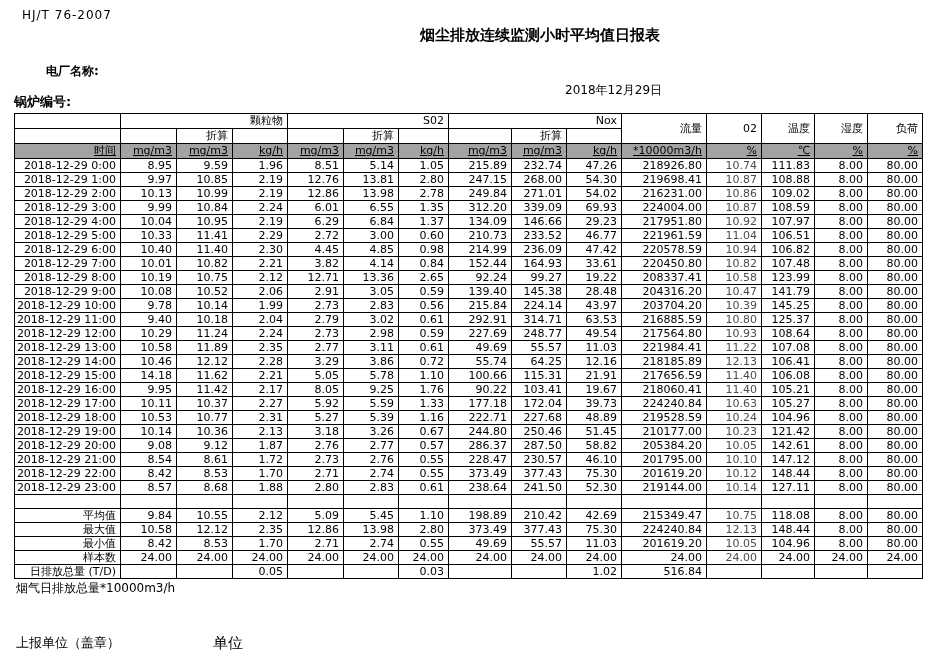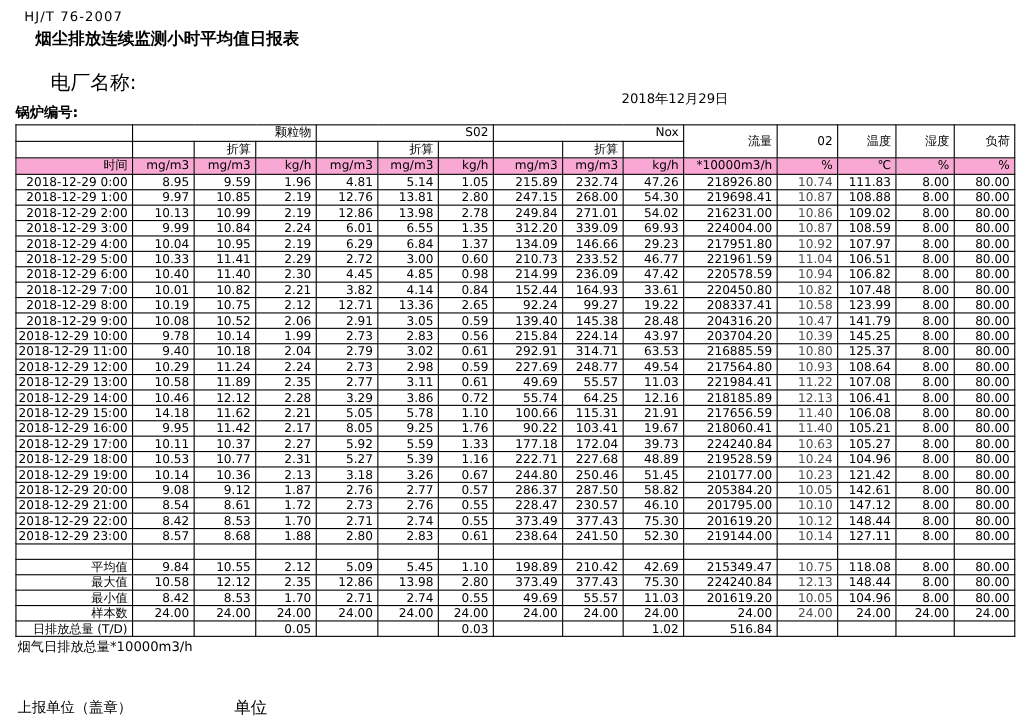--- a/index.html
+++ b/index.html
@@ -1,32 +1,32 @@
 <!DOCTYPE html>
 <html><head>
 <meta charset="utf-8">
 <style>
   html,body { margin:0; padding:0; }
   body {
     width:937px; height:661px; background:#ffffff; color:#000;
     font-family:"DejaVu Sans", sans-serif; position:relative; overflow:hidden;
   }
   .std      { position:absolute; top:8px;  left:22px; font-weight:normal; font-size:12px; letter-spacing:1px; }
-  .title    { position:absolute; top:26px; left:0; width:660px; text-align:left; font-weight:bold; font-size:15px;margin-left:32px; }
-  .plant    { position:absolute; top:63px; left:14px; font-weight:normal; font-size:18px;padding-left:32px; }
+  .title    { position:absolute; top:26px; left:0; width:660px; text-align:right; font-weight:bold; font-size:15px; }
+  .plant    { position:absolute; top:63px; left:14px; font-weight:bold; font-size:12px;padding-left:32px; }
   .boilerrow{ position:absolute; top:81px; left:0; width:937px; }
   .boiler   { position:absolute; left:14px; top:12px; font-weight:bold; font-size:13px; }
   .date     { position:absolute; left:565px; top:1px; font-size:12px; }
   table.report { position:absolute; top:113px; left:14px; border-collapse:collapse; table-layout:fixed; }
   table.report td {
     border:1px solid #000; font-size:11px; height:13px; line-height:13px;
     padding:0 4px 0 0; text-align:right; overflow:hidden; white-space:nowrap;
   }
   td.c { text-align:center; padding:0; }
-  tr.green td { background:#f9a8d4; }
+  tr.green td { background:#a3a3a3;text-decoration:underline; }
   tr.hdr td { height:14px; line-height:14px; }
   td.time { padding-right:4px; }
   td.flow { padding-right:11px; }
   td.o2col { color:#4d4d4d; }
   td.slabel { text-align:right; padding-right:3px; }
   td.tlabel { text-align:left; padding-left:2px; padding-right:0;margin-left:20px; }
   .footnote1 { position:absolute; top:580px; left:16px;  font-size:12px; }
   .footnote2 { position:absolute; top:634px; left:0; width:937px; }
   .repunit   { position:absolute; left:16px;  top:0; font-size:13px; }
   .unit      { position:absolute; left:213px; top:0; font-size:15px; }
@@ -99,21 +99,21 @@
       <td class="c">%</td>
       <td class="c">℃</td>
       <td class="c">%</td>
       <td class="c">%</td>
     </tr>
   <tr>
         <td class="time">2018-12-29 0:00</td>
         <td>8.95</td>
         <td>9.59</td>
         <td>1.96</td>
-        <td>4.81</td>
+        <td>8.51</td>
         <td>5.14</td>
         <td>1.05</td>
         <td>215.89</td>
         <td>232.74</td>
         <td>47.26</td>
         <td class="flow">218926.80</td>
         <td class="o2col">10.74</td>
         <td>111.83</td>
         <td>8.00</td>
         <td>80.00</td>

